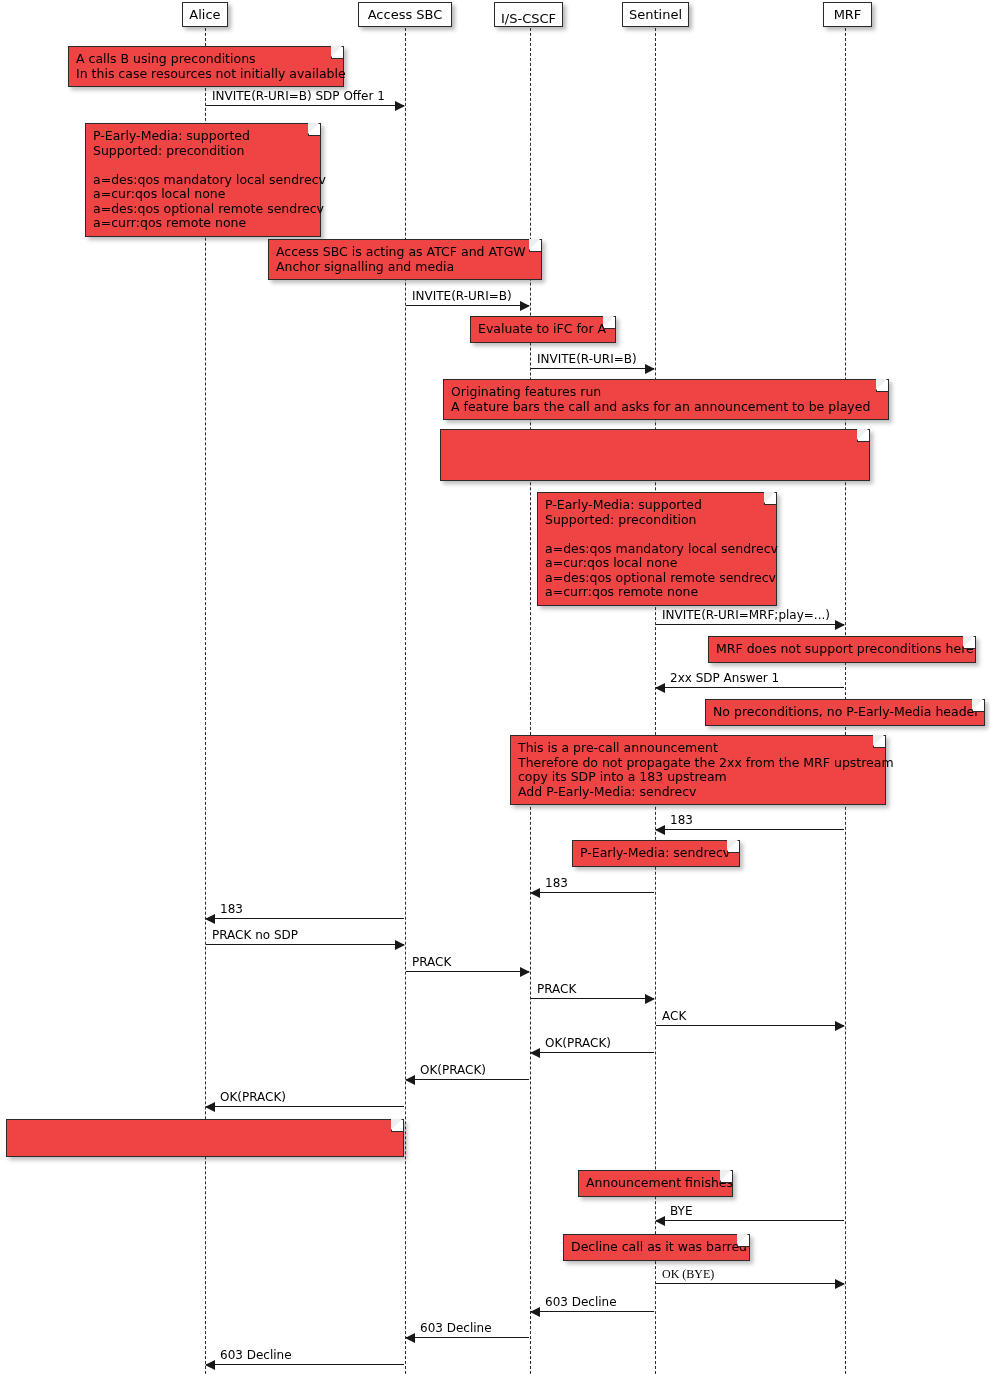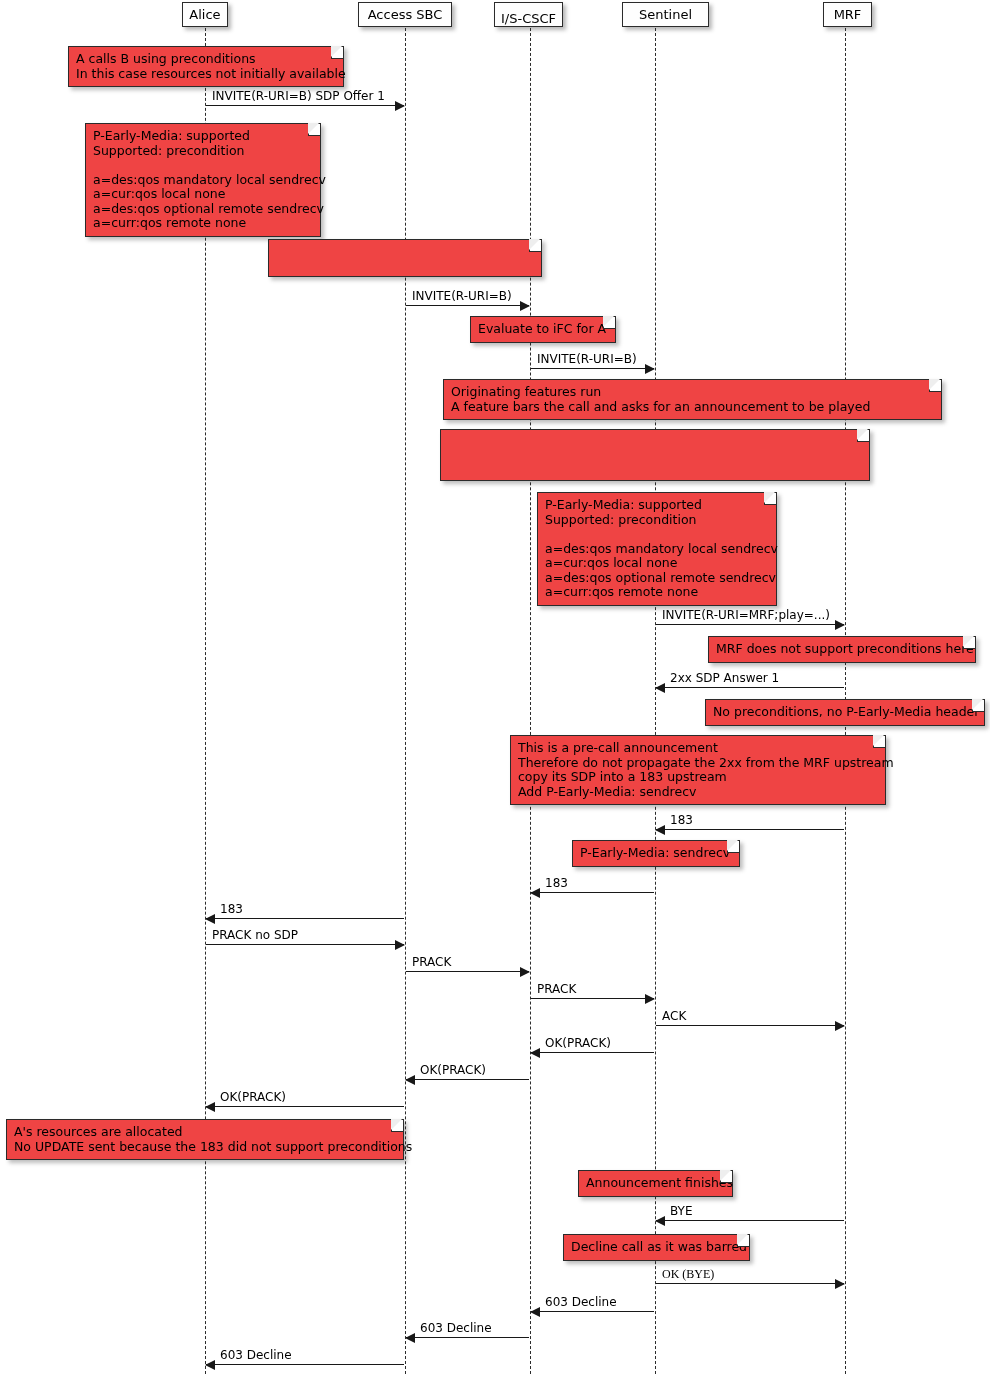--- a/index.html
+++ b/index.html
@@ -124,21 +124,21 @@
   <div id="participants">
       <div class="participant" style="left: 182px; width: 46px;">
         <span>Alice</span>
       </div>
       <div class="participant" style="left: 358px; width: 94px;">
         <span>Access SBC</span>
       </div>
       <div class="participant" style="left: 494px; width: 69px; align-items: flex-end;">
         <span>I/S-CSCF</span>
       </div>
-      <div class="participant" style="left: 622px; width: 87px;">
+      <div class="participant" style="left: 622px; width: 67px;">
         <span>Sentinel</span>
       </div>
       <div class="participant" style="left: 823px; width: 49px;">
         <span>MRF</span>
       </div>
     </div>
   <div id="messages">
       <div class="msg to-right" style="left: 206px; width: 198px; top: 105px;">
         <div class="arrowhead"></div>
         <div class="label">INVITE(R-URI=B) SDP Offer 1</div>
@@ -223,37 +223,37 @@
   <div id="notes">
       <div class="note" style="left: 68px; top: 46px; width: 276px; min-height: 38px;"><span>A calls B using preconditions
 In this case resources not initially available</span><div class="fold"></div></div>
       <div class="note" style="left: 85px; top: 123px; width: 236px; min-height: 97px;"><span>P-Early-Media: supported
 Supported: precondition
 
 a=des:qos mandatory local sendrecv
 a=cur:qos local none
 a=des:qos optional remote sendrecv
 a=curr:qos remote none</span><div class="fold"></div></div>
-      <div class="note" style="left: 268px; top: 239px; width: 274px; min-height: 38px;"><div class="fold"></div></div>
+      <div class="note" style="left: 268px; top: 239px; width: 274px; min-height: 38px;"><span>Access SBC is acting as ATCF and ATGW
+Anchor signalling and media</span><div class="fold"></div></div>
       <div class="note" style="left: 470px; top: 316px; width: 146px; min-height: 22px;"><span>Evaluate to iFC for A</span><div class="fold"></div></div>
-      <div class="note" style="left: 443px; top: 379px; width: 499px; min-height: 38px;"><span>Originating features run
+      <div class="note" style="left: 443px; top: 379px; width: 446px; min-height: 38px;"><span>Originating features run
 A feature bars the call and asks for an announcement to be played</span><div class="fold"></div></div>
       <div class="note" style="left: 440px; top: 429px; width: 430px; min-height: 52px;"><div class="fold"></div></div>
       <div class="note" style="left: 537px; top: 492px; width: 240px; min-height: 97px;"><span>P-Early-Media: supported
 Supported: precondition
 
 a=des:qos mandatory local sendrecv
 a=cur:qos local none
 a=des:qos optional remote sendrecv
 a=curr:qos remote none</span><div class="fold"></div></div>
       <div class="note" style="left: 708px; top: 636px; width: 268px; min-height: 22px;"><span>MRF does not support preconditions here</span><div class="fold"></div></div>
       <div class="note" style="left: 705px; top: 699px; width: 280px; min-height: 22px;"><span>No preconditions, no P-Early-Media header</span><div class="fold"></div></div>
       <div class="note" style="left: 470px; top: 735px; width: 376px; min-height: 66px; margin-left: 40px;"><span>This is a pre-call announcement
 Therefore do not propagate the 2xx from the MRF upstream
 copy its SDP into a 183 upstream
 Add P-Early-Media: sendrecv</span><div class="fold"></div></div>
       <div class="note" style="left: 572px; top: 840px; width: 168px; min-height: 22px;"><span>P-Early-Media: sendrecv</span><div class="fold"></div></div>
-      <div class="note" style="left: 6px; top: 1119px; width: 398px; min-height: 38px;"><span>A's resources are allocated
-No UPDATE sent because the 183 did not support preconditions</span><div class="fold"></div></div>
+      <div class="note" style="left: 6px; top: 1119px; width: 398px; min-height: 38px;"><div class="fold"></div></div>
       <div class="note" style="left: 578px; top: 1170px; width: 155px; min-height: 22px;"><span>Announcement finishes</span><div class="fold"></div></div>
       <div class="note" style="left: 563px; top: 1234px; width: 187px; min-height: 22px;"><span>Decline call as it was barred</span><div class="fold"></div></div>
     </div>
 </div>
 
 </body></html>

